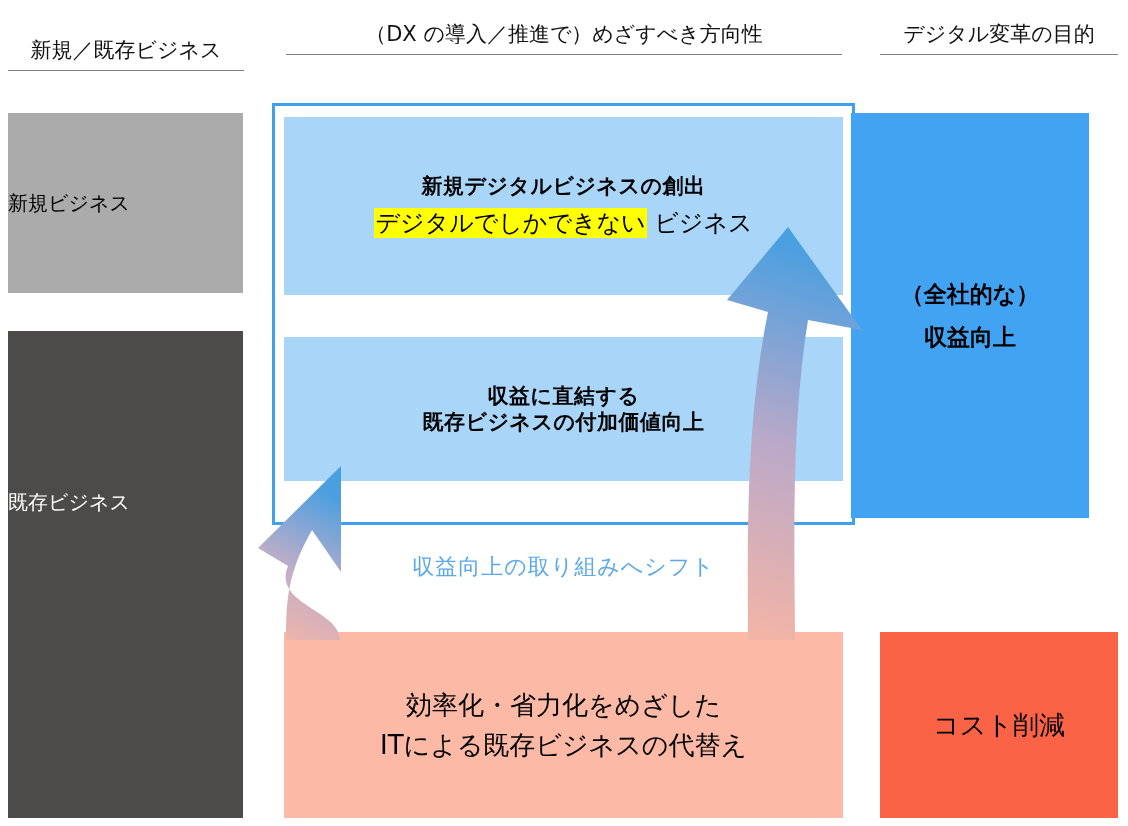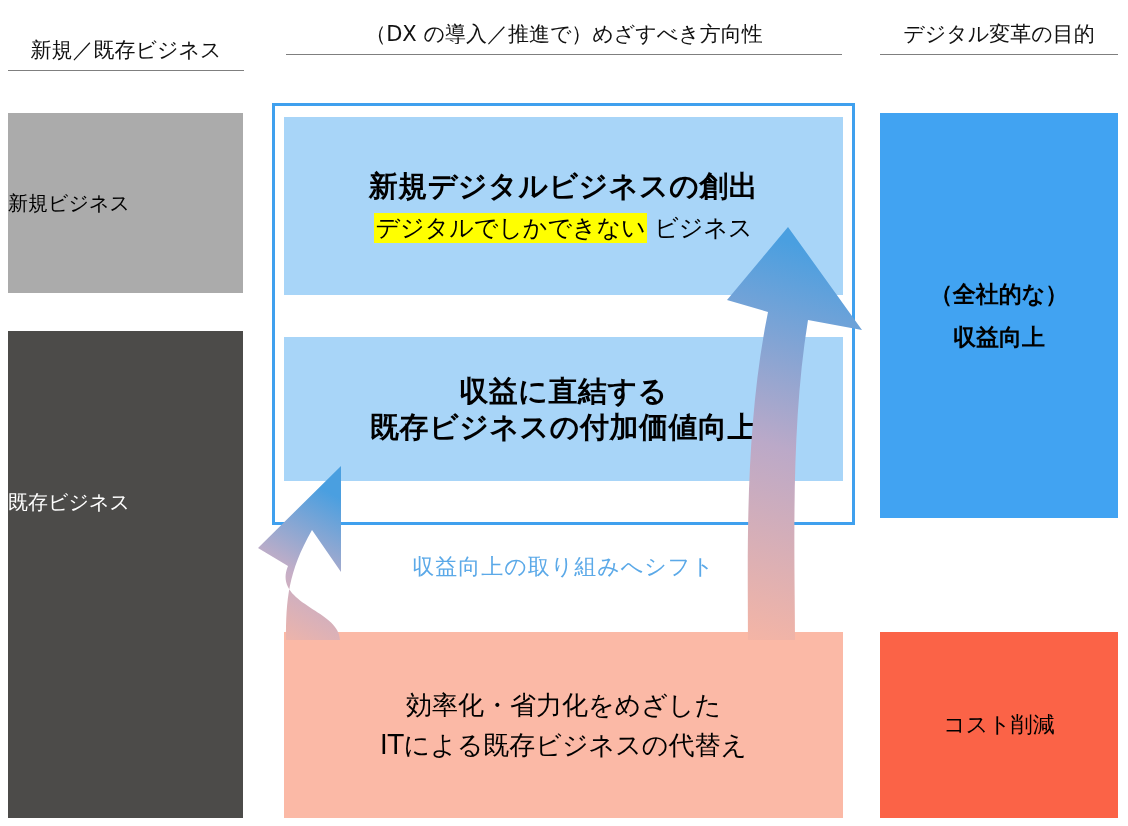--- a/index.html
+++ b/index.html
@@ -59,21 +59,21 @@
     background:#A8D5F8;
     display:flex;
     flex-direction:column;
     align-items:center;
     justify-content:center;
     text-align:center;
   }
 
   .hl-title{
     font-weight:bold;
-    font-size:29px;
+    font-size:21px;
     line-height:1.25;
     letter-spacing:0.5px;
   }
   .hl-sub{
     font-size:24px;
     line-height:1.3;
     margin-top:8px;
   }
   .mark{
     background:#FFFF00;
@@ -105,21 +105,21 @@
     align-items:center;
     justify-content:center;
     text-align:center;
   }
   .goal-strong{
     font-weight:bold;
     font-size:23px;
     line-height:1.85;
   }
   .goal-plain{
-    font-size:22px;
+    font-size:26px;
     line-height:1.4;
   }
 
   
   .arrow-layer{
     position:absolute;
     left:0; top:0;
     width:1128px; height:826px;
     pointer-events:none;
   }
@@ -170,21 +170,21 @@
     <span>収益向上の取り組みへシフト</span>
   </div>
 
   <div class="panel" style="left:284px; top:632px; width:559px; height:186px; background:#FBB9A6;">
     <div class="plain-2line">
       <div>効率化・省力化をめざした</div>
       <div>ITによる既存ビジネスの代替え</div>
     </div>
   </div>
 
-  <div class="goal-box" style="left:880px; top:113px; width:238px; height:405px; background:#41A3F2;">
+  <div class="goal-box" style="left:851px; top:113px; width:238px; height:405px; background:#41A3F2;">
     <div class="goal-strong">
       <div>（全社的な）</div>
       <div>収益向上</div>
     </div>
   </div>
 
   <div class="goal-box" style="left:880px; top:632px; width:238px; height:186px; background:#FB6347;">
     <span class="goal-plain">コスト削減</span>
   </div>
 

